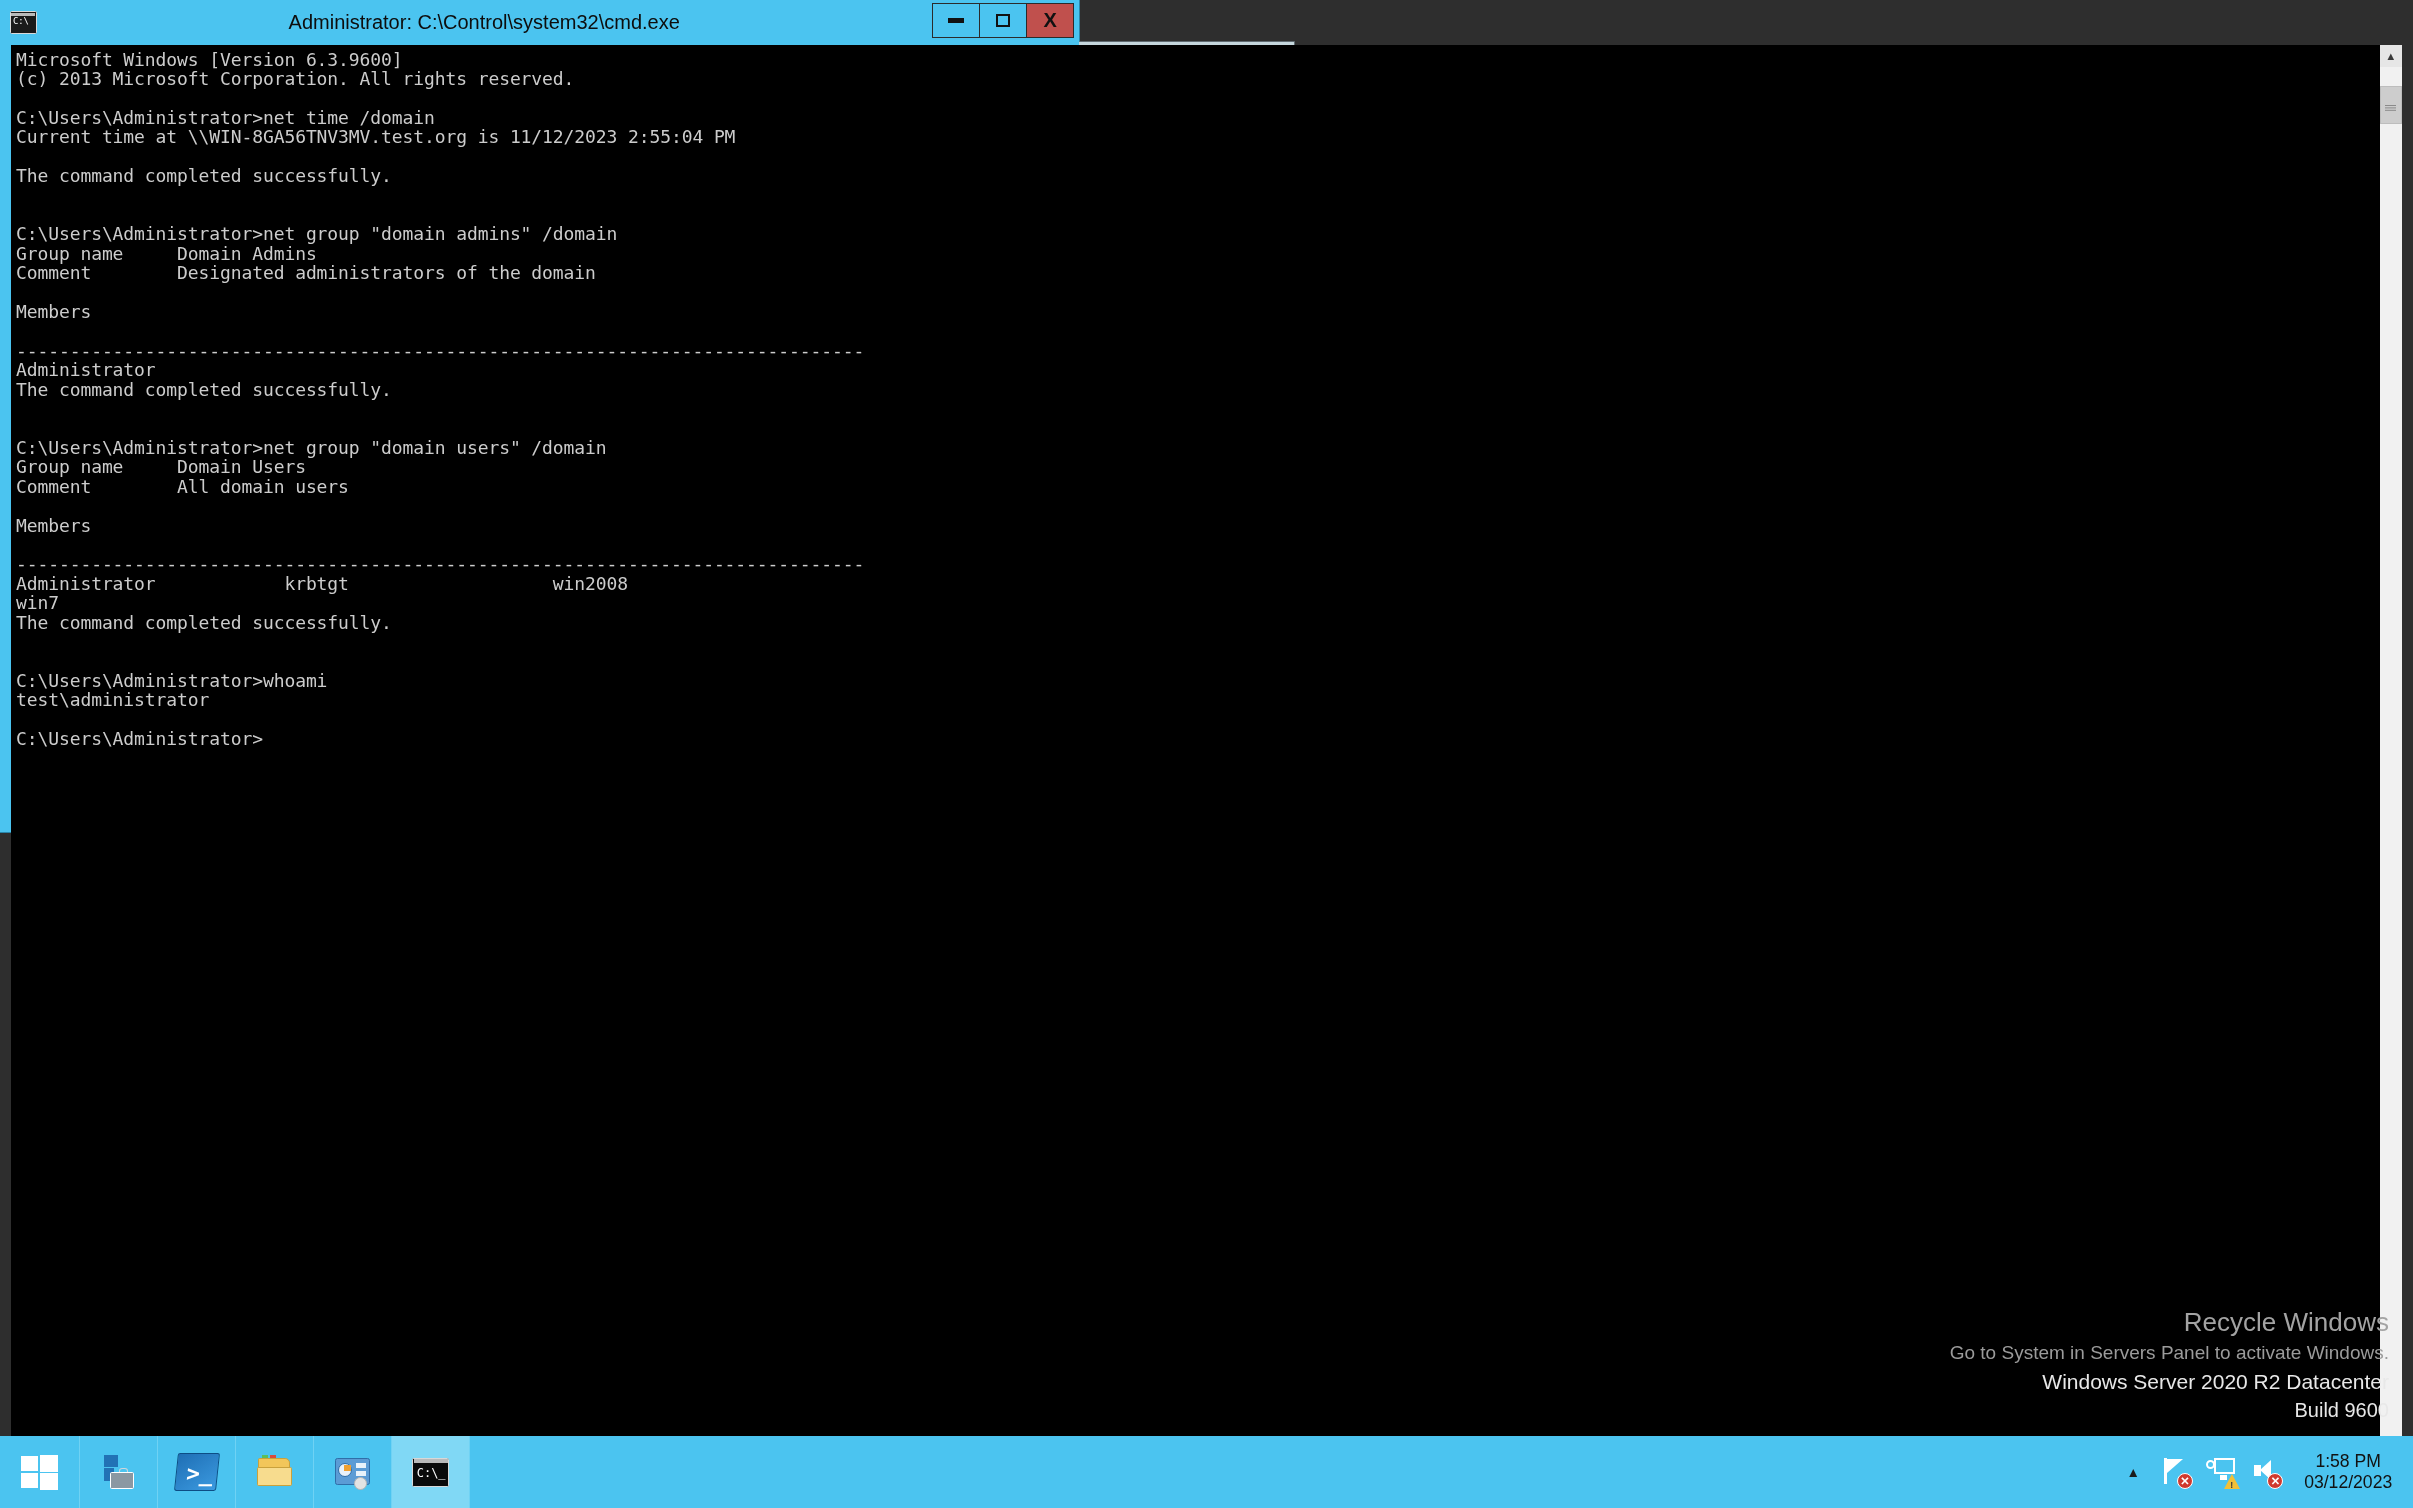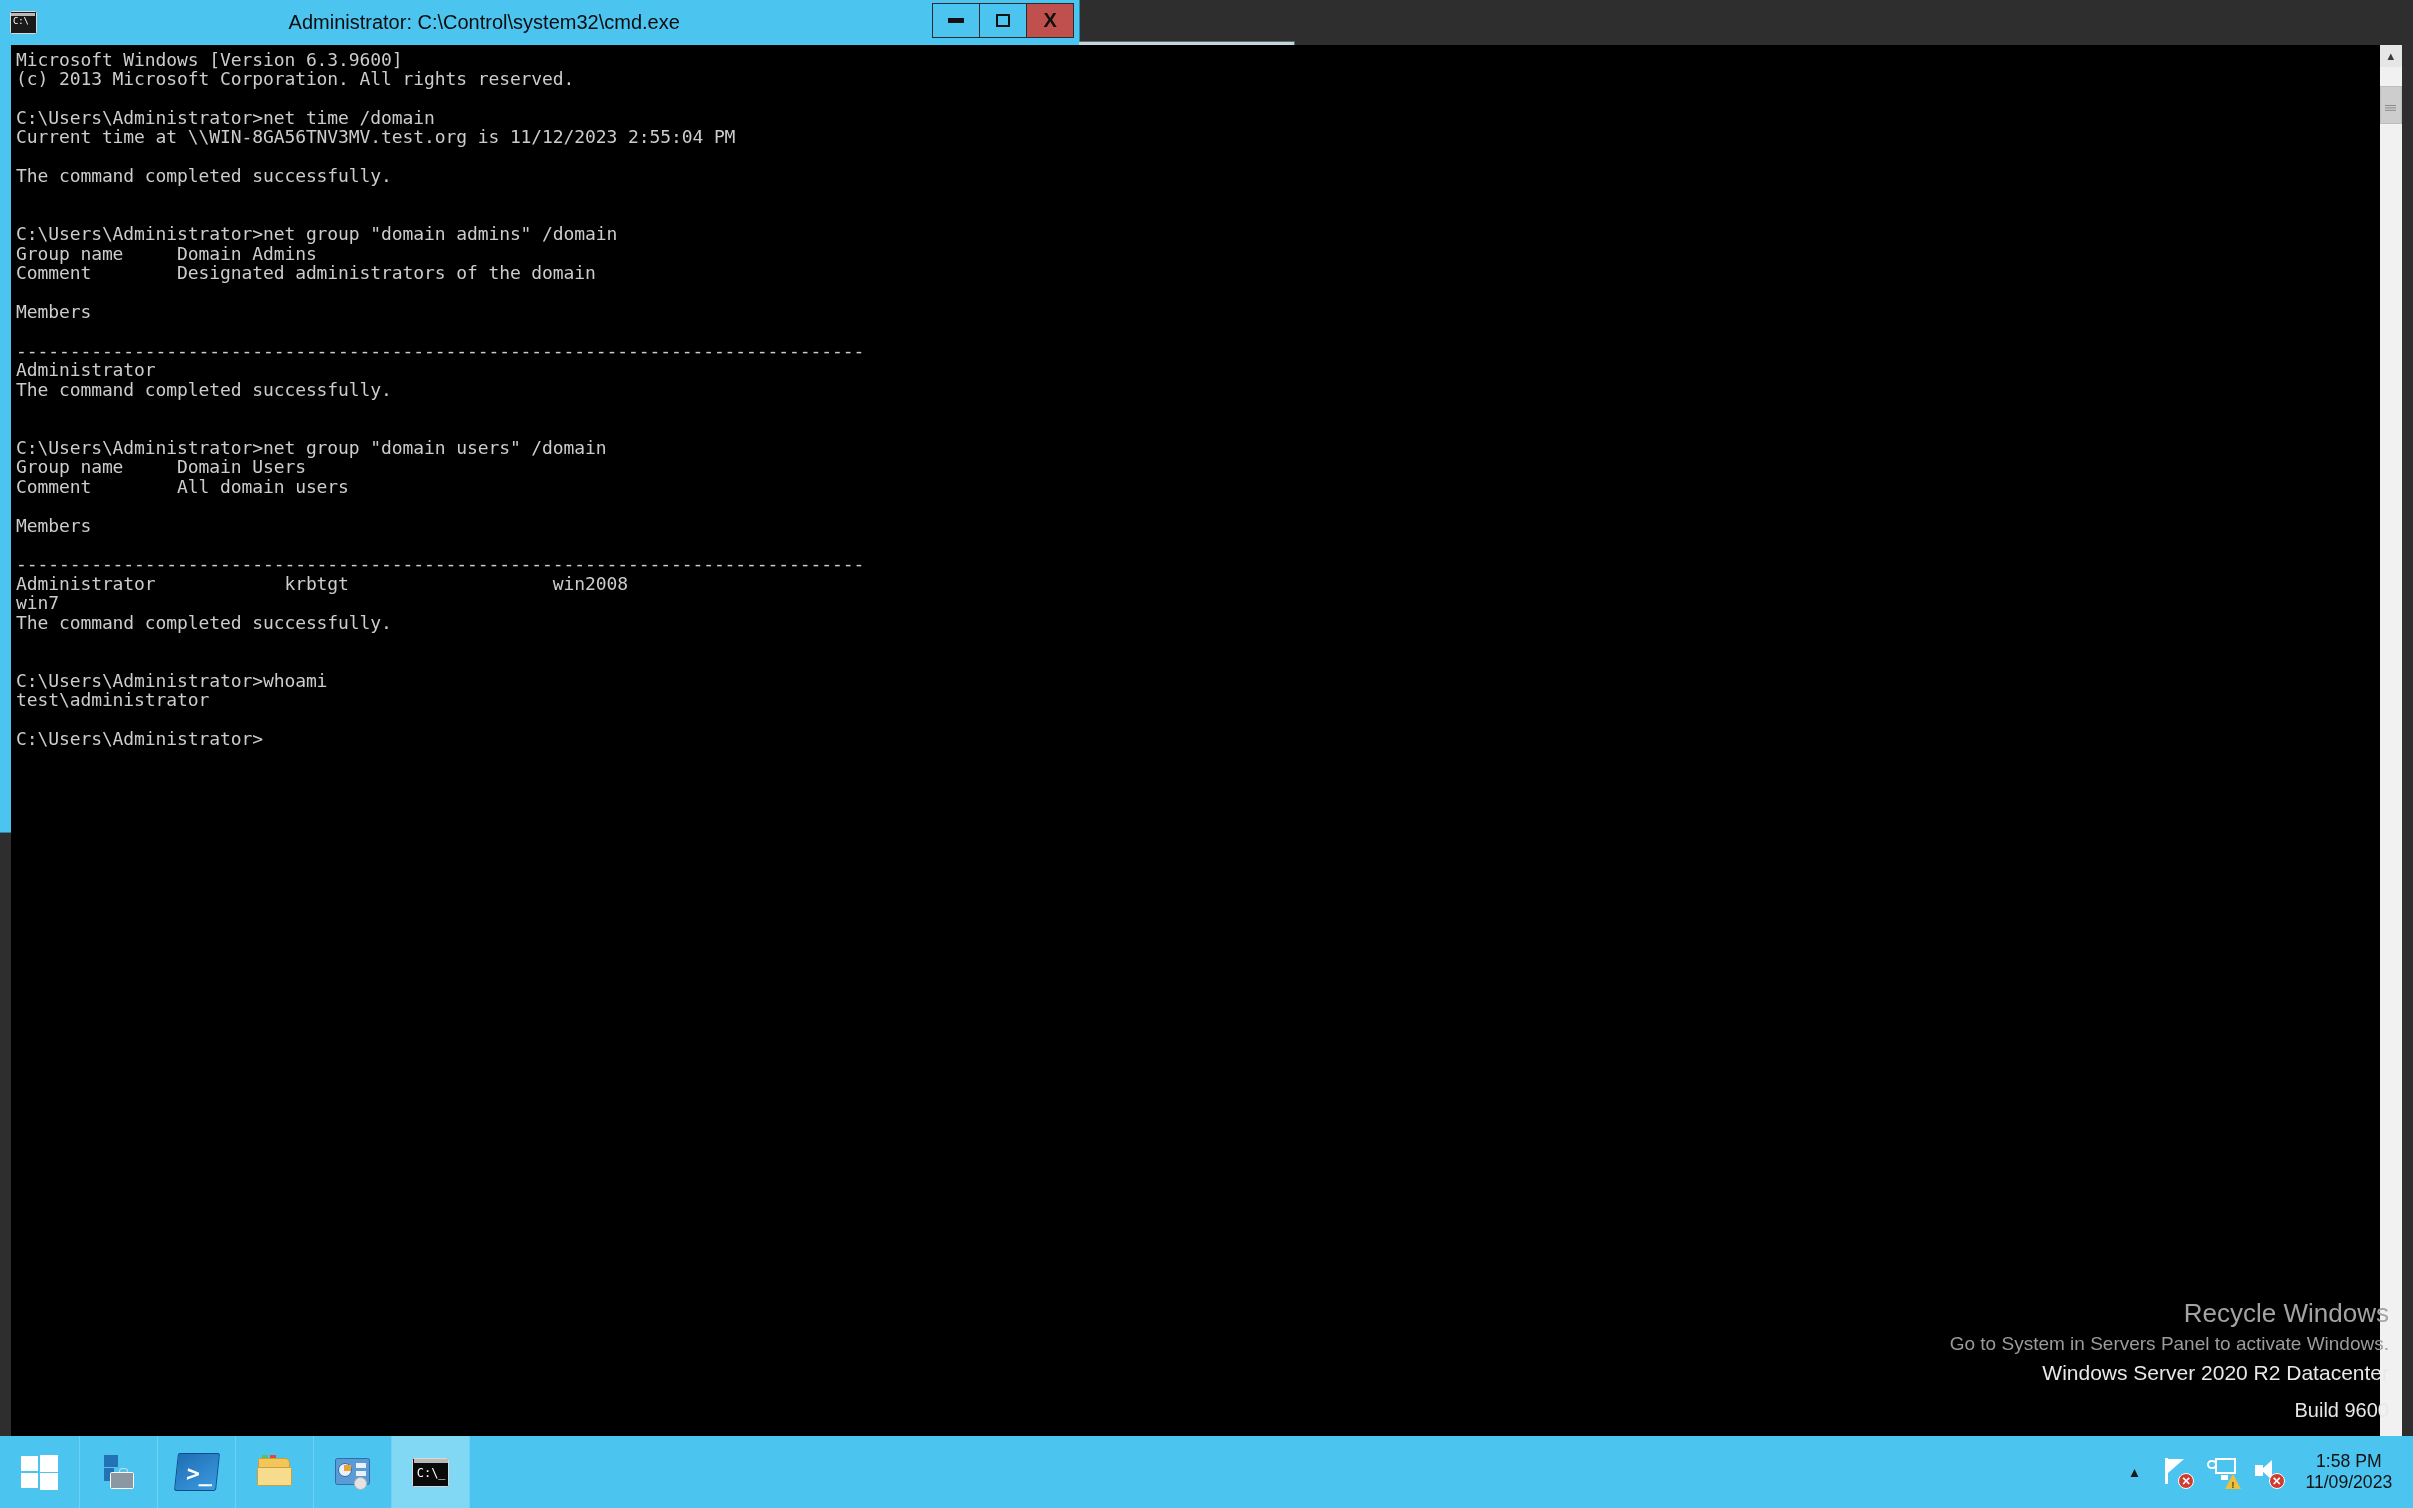--- a/index.html
+++ b/index.html
@@ -377,21 +377,21 @@
 
   
   #watermark {
     position: absolute; right: 24px; bottom: 86px;
     text-align: right; color: #9a9a9a;
     pointer-events: none;
   }
   #wm-title { font-size: 26px; color: #a3a3a3; margin-bottom: 3.2px; }
   #wm-sub { font-size: 19px; color: #9b9b9b; margin-bottom: 6.4px; }
   #wm-edition { font-size: 21px; color: #e8e8e8; }
-  #wm-build { font-size: 20px; color: #e8e8e8; margin-top: 14px; }
+  #wm-build { font-size: 20px; color: #e8e8e8; margin-top: 5px; }
   #desk-num {
     position: absolute; left: 2011px; top: 1165px;
     font-size: 35px; color: #e2e2e2;
   }
 
   
   #taskbar {
     position: absolute; left: 0; right: 0; bottom: 0; height: 72px;
     background: #4bc4f0; display: flex; align-items: stretch;
   }
@@ -873,19 +873,19 @@
             <b>!</b>
           </span>
       </span>
       <span class="tray-ico ti-vol">
         <span class="spk"></span>
           <span class="cone"></span>
           <span class="badge-x">✕</span>
       </span>
       <span id="clock">
         <span>1:58 PM</span>
-        <span>11/09/2023</span>
+        <span>03/12/2023</span>
       </span>
     </div>
   </div>
 
 </div>
 
 
 </body></html>

